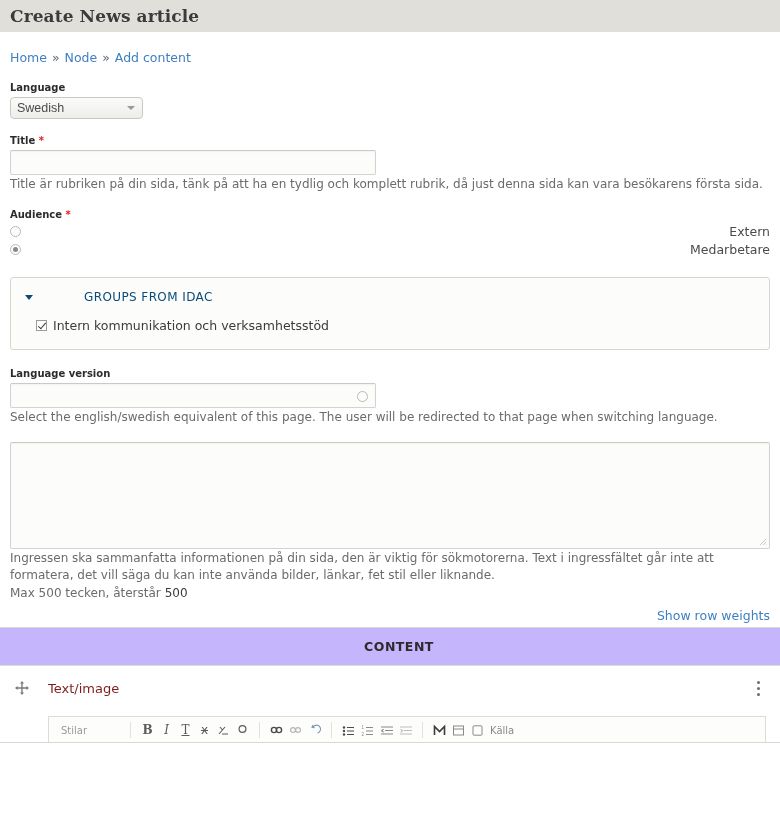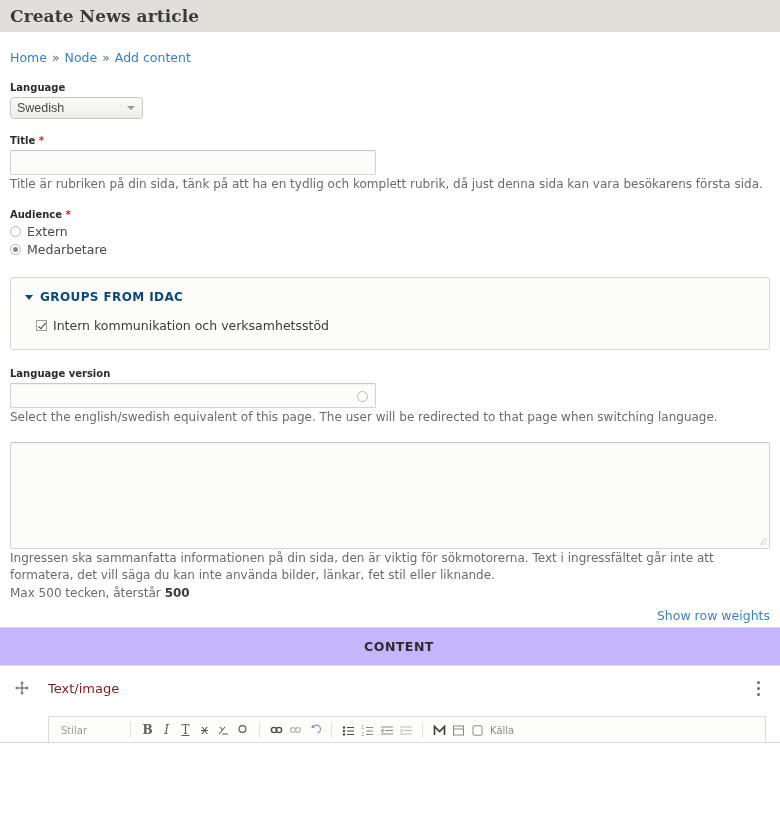--- a/index.html
+++ b/index.html
@@ -68,21 +68,21 @@
     margin: 0 0 4px 0;
   }
   .req { color: #e02020; font-weight: bold; }
 
   .description {
     font-size: 12px;
     color: #6b6b6b;
     line-height: 17px;
     margin-top: 1px;
   }
-  .description b { color: #3b3b3b; font-weight: bold; }
+  .description b { color: #3b3b3b; font-weight: normal; }
 
   
   select.lang-select {
     -webkit-appearance: none;
     appearance: none;
     width: 133px;
     height: 22px;
     padding: 1px 20px 2px 6px;
     font-family: Liberation Sans, sans-serif;
     font-size: 12.5px;
@@ -127,21 +127,21 @@
   .throbber {
     position: absolute;
     right: 8px; top: 8px;
     width: 9px; height: 9px;
     border: 1px solid #b9b9b4;
     border-radius: 50%;
     background: transparent;
   }
 
   
-  .radio-row { display: flex; align-items: center; margin: 2px 0 3px 0; }
+  .radio-row { display: flex; align-items: center; margin: 2px 0 3px 0; justify-content: space-between; }
   .radio {
     width: 11px; height: 11px;
     border-radius: 50%;
     border: 1px solid #b9b9b4;
     background: #fdfdfc;
     box-sizing: border-box;
     margin-right: 6px;
     position: relative;
     flex: none;
   }
@@ -160,24 +160,25 @@
     border: 1px solid #d6d6d1;
     border-radius: 3px;
     background: #fcfcfa;
     padding: 12px 14px 16px 14px;
     box-sizing: border-box;
   }
   .fieldset-legend {
     display: flex;
     align-items: center;
     font-size: 12px;
-    font-weight: bold;
+    font-weight: normal;
     color: #0b4a78;
     letter-spacing: 0.4px;
     text-transform: uppercase;
+    gap: 44px;
   }
   .legend-arrow {
     width: 0; height: 0;
     border-left: 4px solid transparent;
     border-right: 4px solid transparent;
     border-top: 5px solid #0b4a78;
     margin-right: 7px;
   }
   .fieldset-inner { padding: 14px 0 0 11px; }
   .groups-title {

